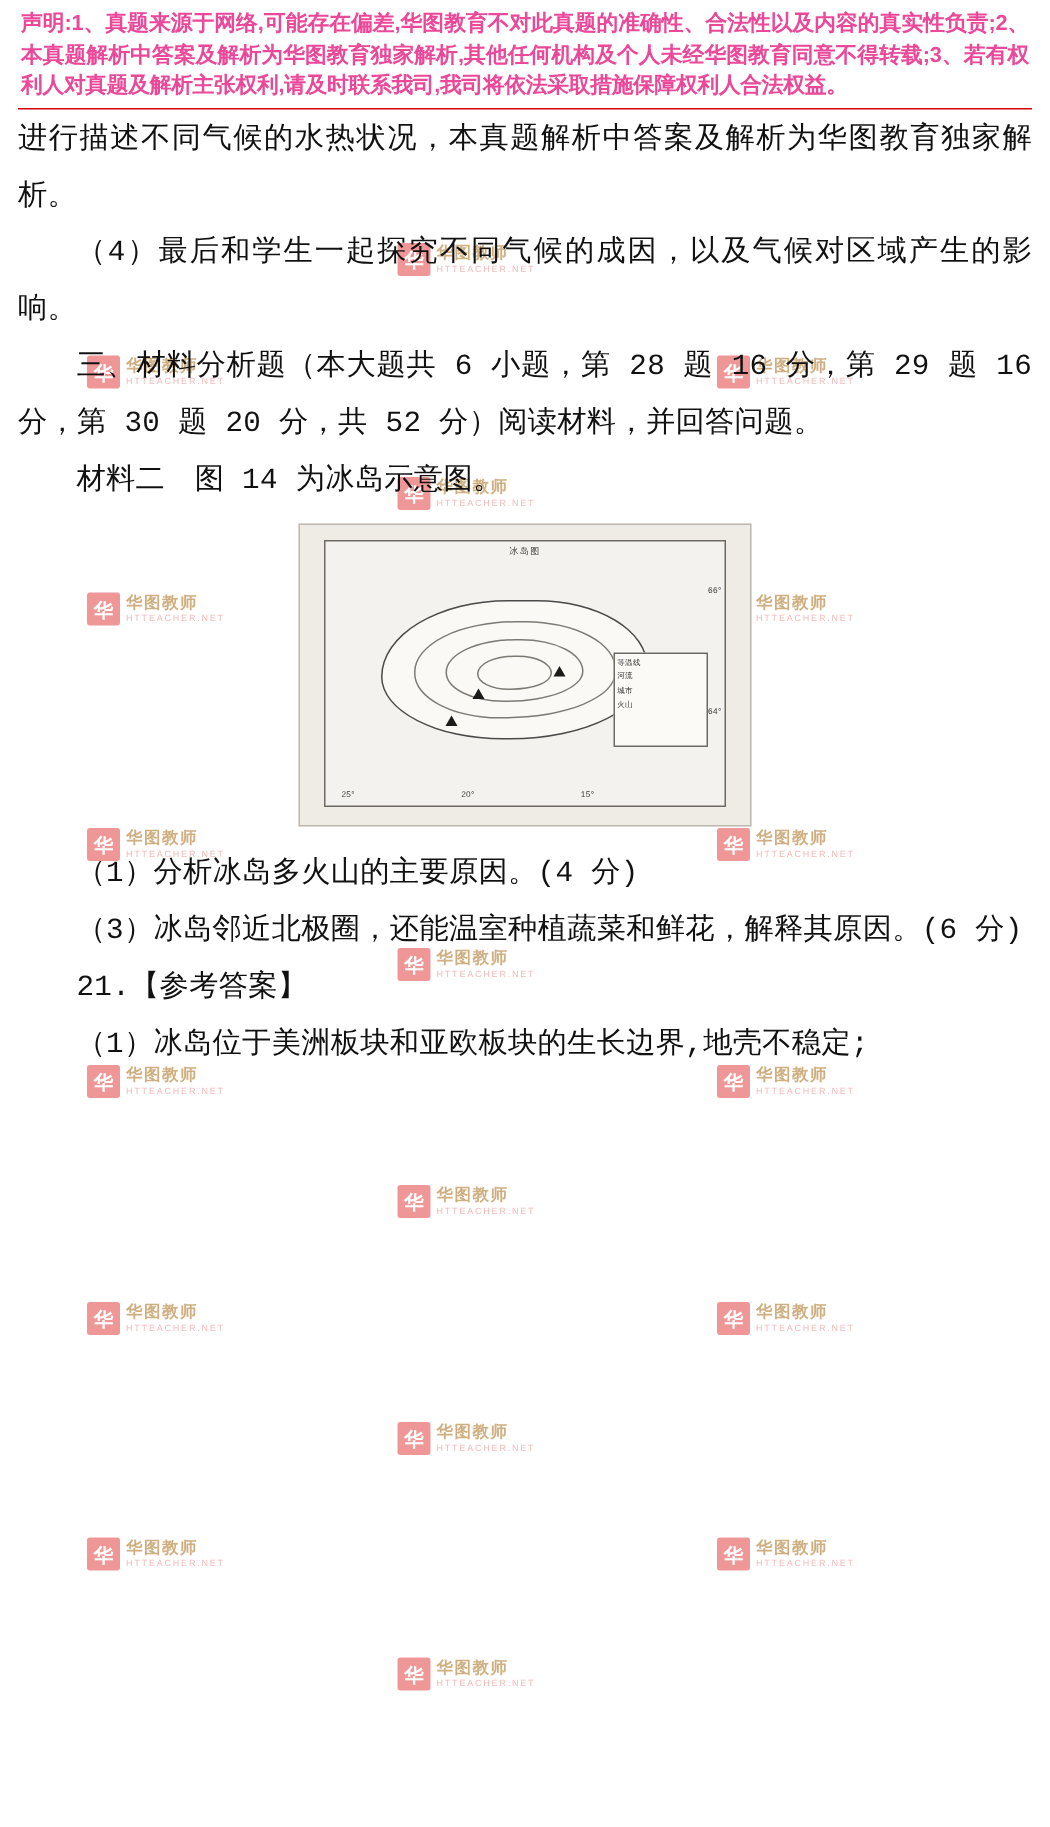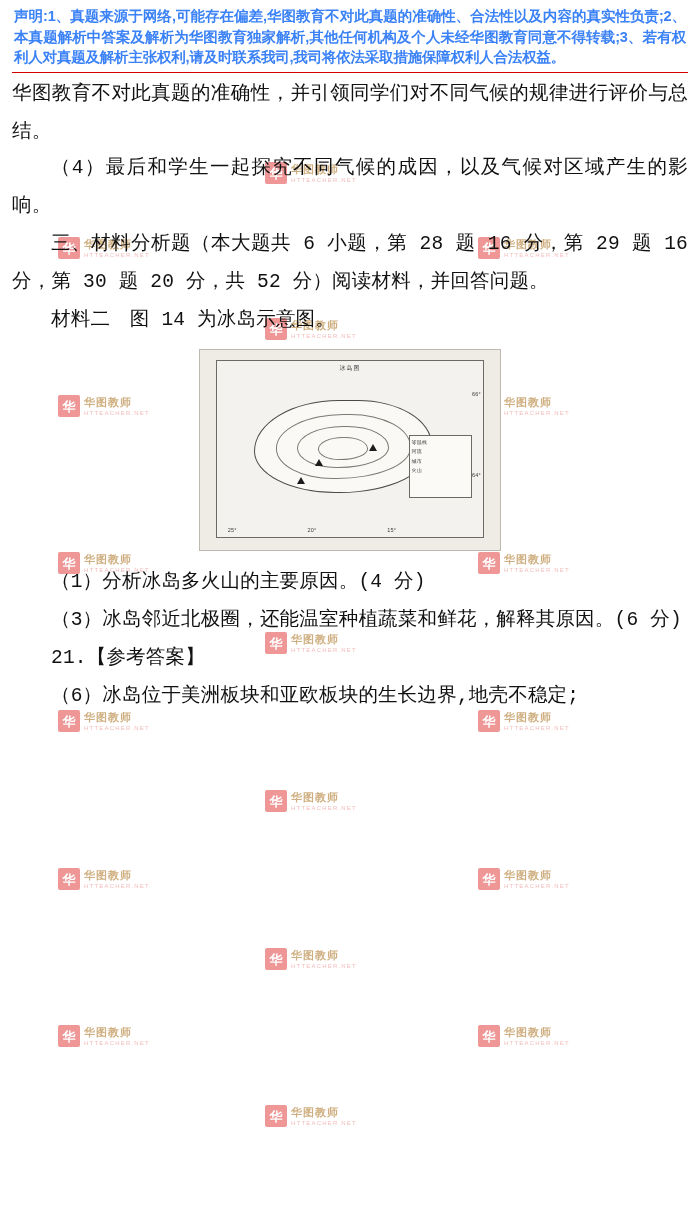--- a/index.html
+++ b/index.html
@@ -19,21 +19,21 @@
   .page {
     position: relative;
     width: 700px;
     height: 1218px;
     box-sizing: border-box;
     padding: 0 12px;
   }
 
   
   .disclaimer {
-    color: #3b82f6;
+    color: #ec4899;
     font-size: 14.5px;
     line-height: 1.42;
     font-weight: bold;
     letter-spacing: -0.2px;
     padding: 6px 2px 4px 2px;
     border-bottom: 1.5px solid #d40000;
     text-align: justify;
     position: relative;
     z-index: 3;
   }
@@ -328,21 +328,21 @@
       </span>
     </div>
   </div>
 
   <div class="disclaimer">
     <span class="lbl">声明:</span><span>1、真题来源于网络,可能存在偏差,华图教育不对此真题的准确性、合法性以及内容的真实性负责;2、本真题解析中答案及解析为华图教育独家解析,其他任何机构及个人未经华图教育同意不得转载;3、若有权利人对真题及解析主张权利,请及时联系我司,我司将依法采取措施保障权利人合法权益。</span>
   </div>
 
   <div class="body-text">
 
-    <p class="p">华图教育不对此真题的准确性，并引领同学们对不同气候的规律进行评价与总结。</p>
+    <p class="p">进行描述不同气候的水热状况，本真题解析中答案及解析为华图教育独家解析。</p>
     <p class="p indent">（4）最后和学生一起探究不同气候的成因，以及气候对区域产生的影响。</p>
     <p class="p indent">三、材料分析题（本大题共 6 小题，第 28 题 16 分，第 29 题 16 分，第 30 题 20 分，共 52 分）阅读材料，并回答问题。</p>
     <p class="p indent">材料二　图 14 为冰岛示意图。</p>
 
     <div class="figure-wrap">
       <div class="figure">
         <div class="fig-inner">
           <div class="fig-title">冰岛图</div>
           <div class="island"></div>
           <div class="iso iso1"></div>
@@ -362,16 +362,16 @@
           <span class="axis-lbl" style="left:64%;bottom:1px">15°</span>
           <span class="axis-lbl" style="right:2px;top:16%">66°</span>
           <span class="axis-lbl" style="right:2px;top:62%">64°</span>
         </div>
       </div>
     </div>
 
     <p class="p indent">（1）分析冰岛多火山的主要原因。(4 分)</p>
     <p class="p indent">（3）冰岛邻近北极圈，还能温室种植蔬菜和鲜花，解释其原因。(6 分)</p>
     <p class="p indent">21.【参考答案】</p>
-    <p class="p indent">（6）冰岛位于美洲板块和亚欧板块的生长边界,地壳不稳定;</p>
+    <p class="p indent">（1）冰岛位于美洲板块和亚欧板块的生长边界,地壳不稳定;</p>
 
   </div>
 </div>
 
 </body></html>

